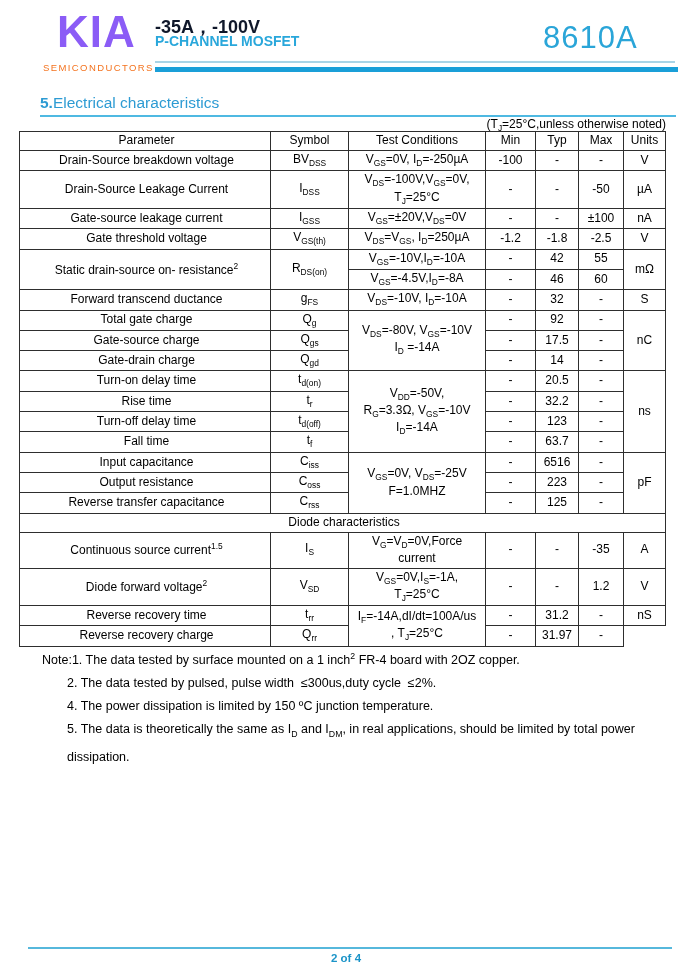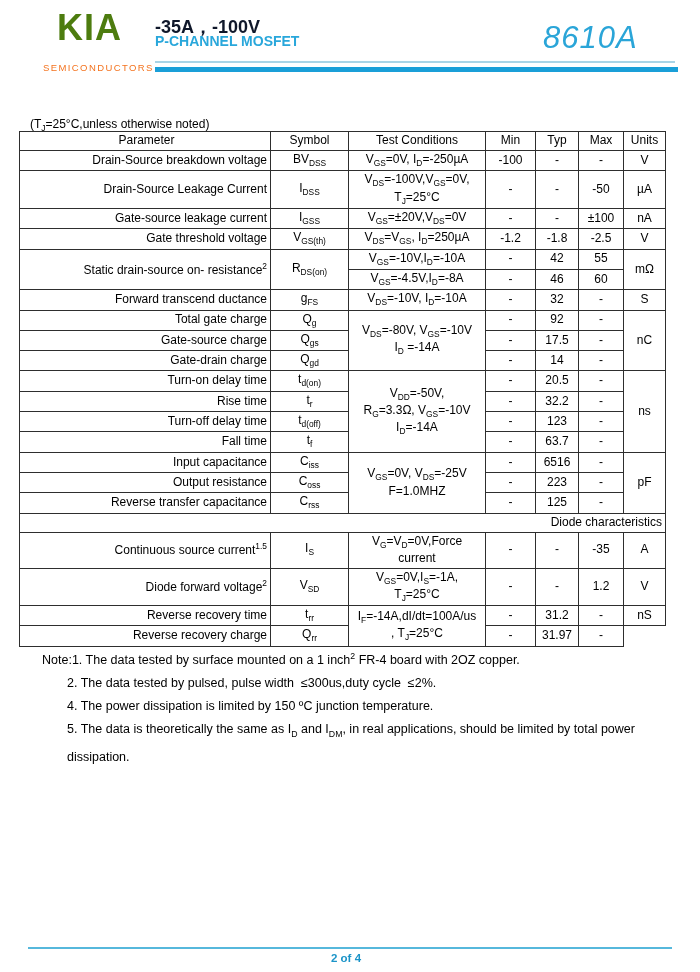--- a/index.html
+++ b/index.html
@@ -5,67 +5,67 @@
   * { box-sizing: border-box; }
   html,body { margin:0; padding:0; background:#e8e8e8; }
   .page {
     position:relative; width:700px; height:972px; margin:0 auto;
     background:#ffffff; overflow:hidden;
     font-family:"Liberation Sans", sans-serif; color:#000;
   }
   
   .logo {
     position:absolute; left:57px; top:10px;
-    font-size:36px; font-weight:800; letter-spacing:1px;
-    color:#4d7c0f; line-height:1;
+    font-size:44px; font-weight:800; letter-spacing:1px;
+    color:#8b5cf6; line-height:1;
   }
   .logo-sub {
     position:absolute; left:43px; top:62px;
     font-size:9.5px; letter-spacing:1.4px; color:#F4731F;
   }
   .rating-line {
     position:absolute; left:155px; top:15px;
     font-size:18px; font-weight:bold; color:#0f172a;
   }
   .device-line {
     position:absolute; left:155px; top:33px;
     font-size:14px; font-weight:bold; color:#29A7DB;
   }
   .part-number {
     position:absolute; left:543px; top:20px;
-    font-size:31px; color:#2AA5D8; letter-spacing:1px;font-style:italic;
+    font-size:31px; color:#2AA5D8; letter-spacing:1px;
   }
   .rule-thin  { position:absolute; left:155px; top:61px; width:520px; height:2px; background:#A9D4E6; }
   .rule-thick { position:absolute; left:155px; top:67px; width:523px; height:5px; background:#1A9FD8; }
 
   
   .section-heading {
     position:absolute; left:40px; top:94px; width:636px;
     font-size:15.5px; color:#2D9BD3; font-weight:normal;
     border-bottom:2px solid #4FB9E2; padding-bottom:3px; margin:0;
   }
   .section-heading .num { font-weight:bold; }
   .cond-note {
-    position:absolute; left:30px; top:117px; width:642px;
-    font-size:12px; color:#000;
+    position:absolute; left:24px; top:117px; width:642px;
+    text-align:right; font-size:12px; color:#000;
   }
 
   
   table.ec {
     position:absolute; left:19px; top:131px;
     border-collapse:collapse; table-layout:fixed; width:646px;
     font-size:12px; color:#000;
   }
   table.ec th, table.ec td {
     border:1px solid #2e2e2e; padding:1px 3px;
     text-align:center; vertical-align:middle;
     font-weight:normal; line-height:1.3; height:19px;
     overflow:hidden;
   }
-  table.ec td.pl, table.ec th.pl { text-align:right; padding-left:6px; }
+  table.ec td.pl, table.ec th.pl { text-align:center; padding-left:6px; }
   sub { font-size:0.7em; }
   sup { font-size:0.7em; }
 
   
   .notes {
     position:absolute; left:67px; top:645px; width:600px;
     font-size:12.5px; line-height:23px; color:#000;
   }
   .note { white-space:pre-wrap; }
   .note.first { margin-left:-25px; }
@@ -87,20 +87,21 @@
 <div class="page">
 
   <div class="logo">KIA</div>
   <div class="logo-sub">SEMICONDUCTORS</div>
   <div class="rating-line">-35A，-100V</div>
   <div class="device-line">P-CHANNEL MOSFET</div>
   <div class="part-number">8610A</div>
   <div class="rule-thin"></div>
   <div class="rule-thick"></div>
 
+  <h2 class="section-heading"><span class="num">5.</span><span>Electrical characteristics</span></h2>
   <div class="cond-note">(T<sub>J</sub>=25°C,unless otherwise noted)</div>
 
   <table class="ec">
     <colgroup>
       <col style="width:251px">
         <col style="width:78px">
         <col style="width:137px">
       <col style="width:50px">
         <col style="width:43px">
         <col style="width:45px">

